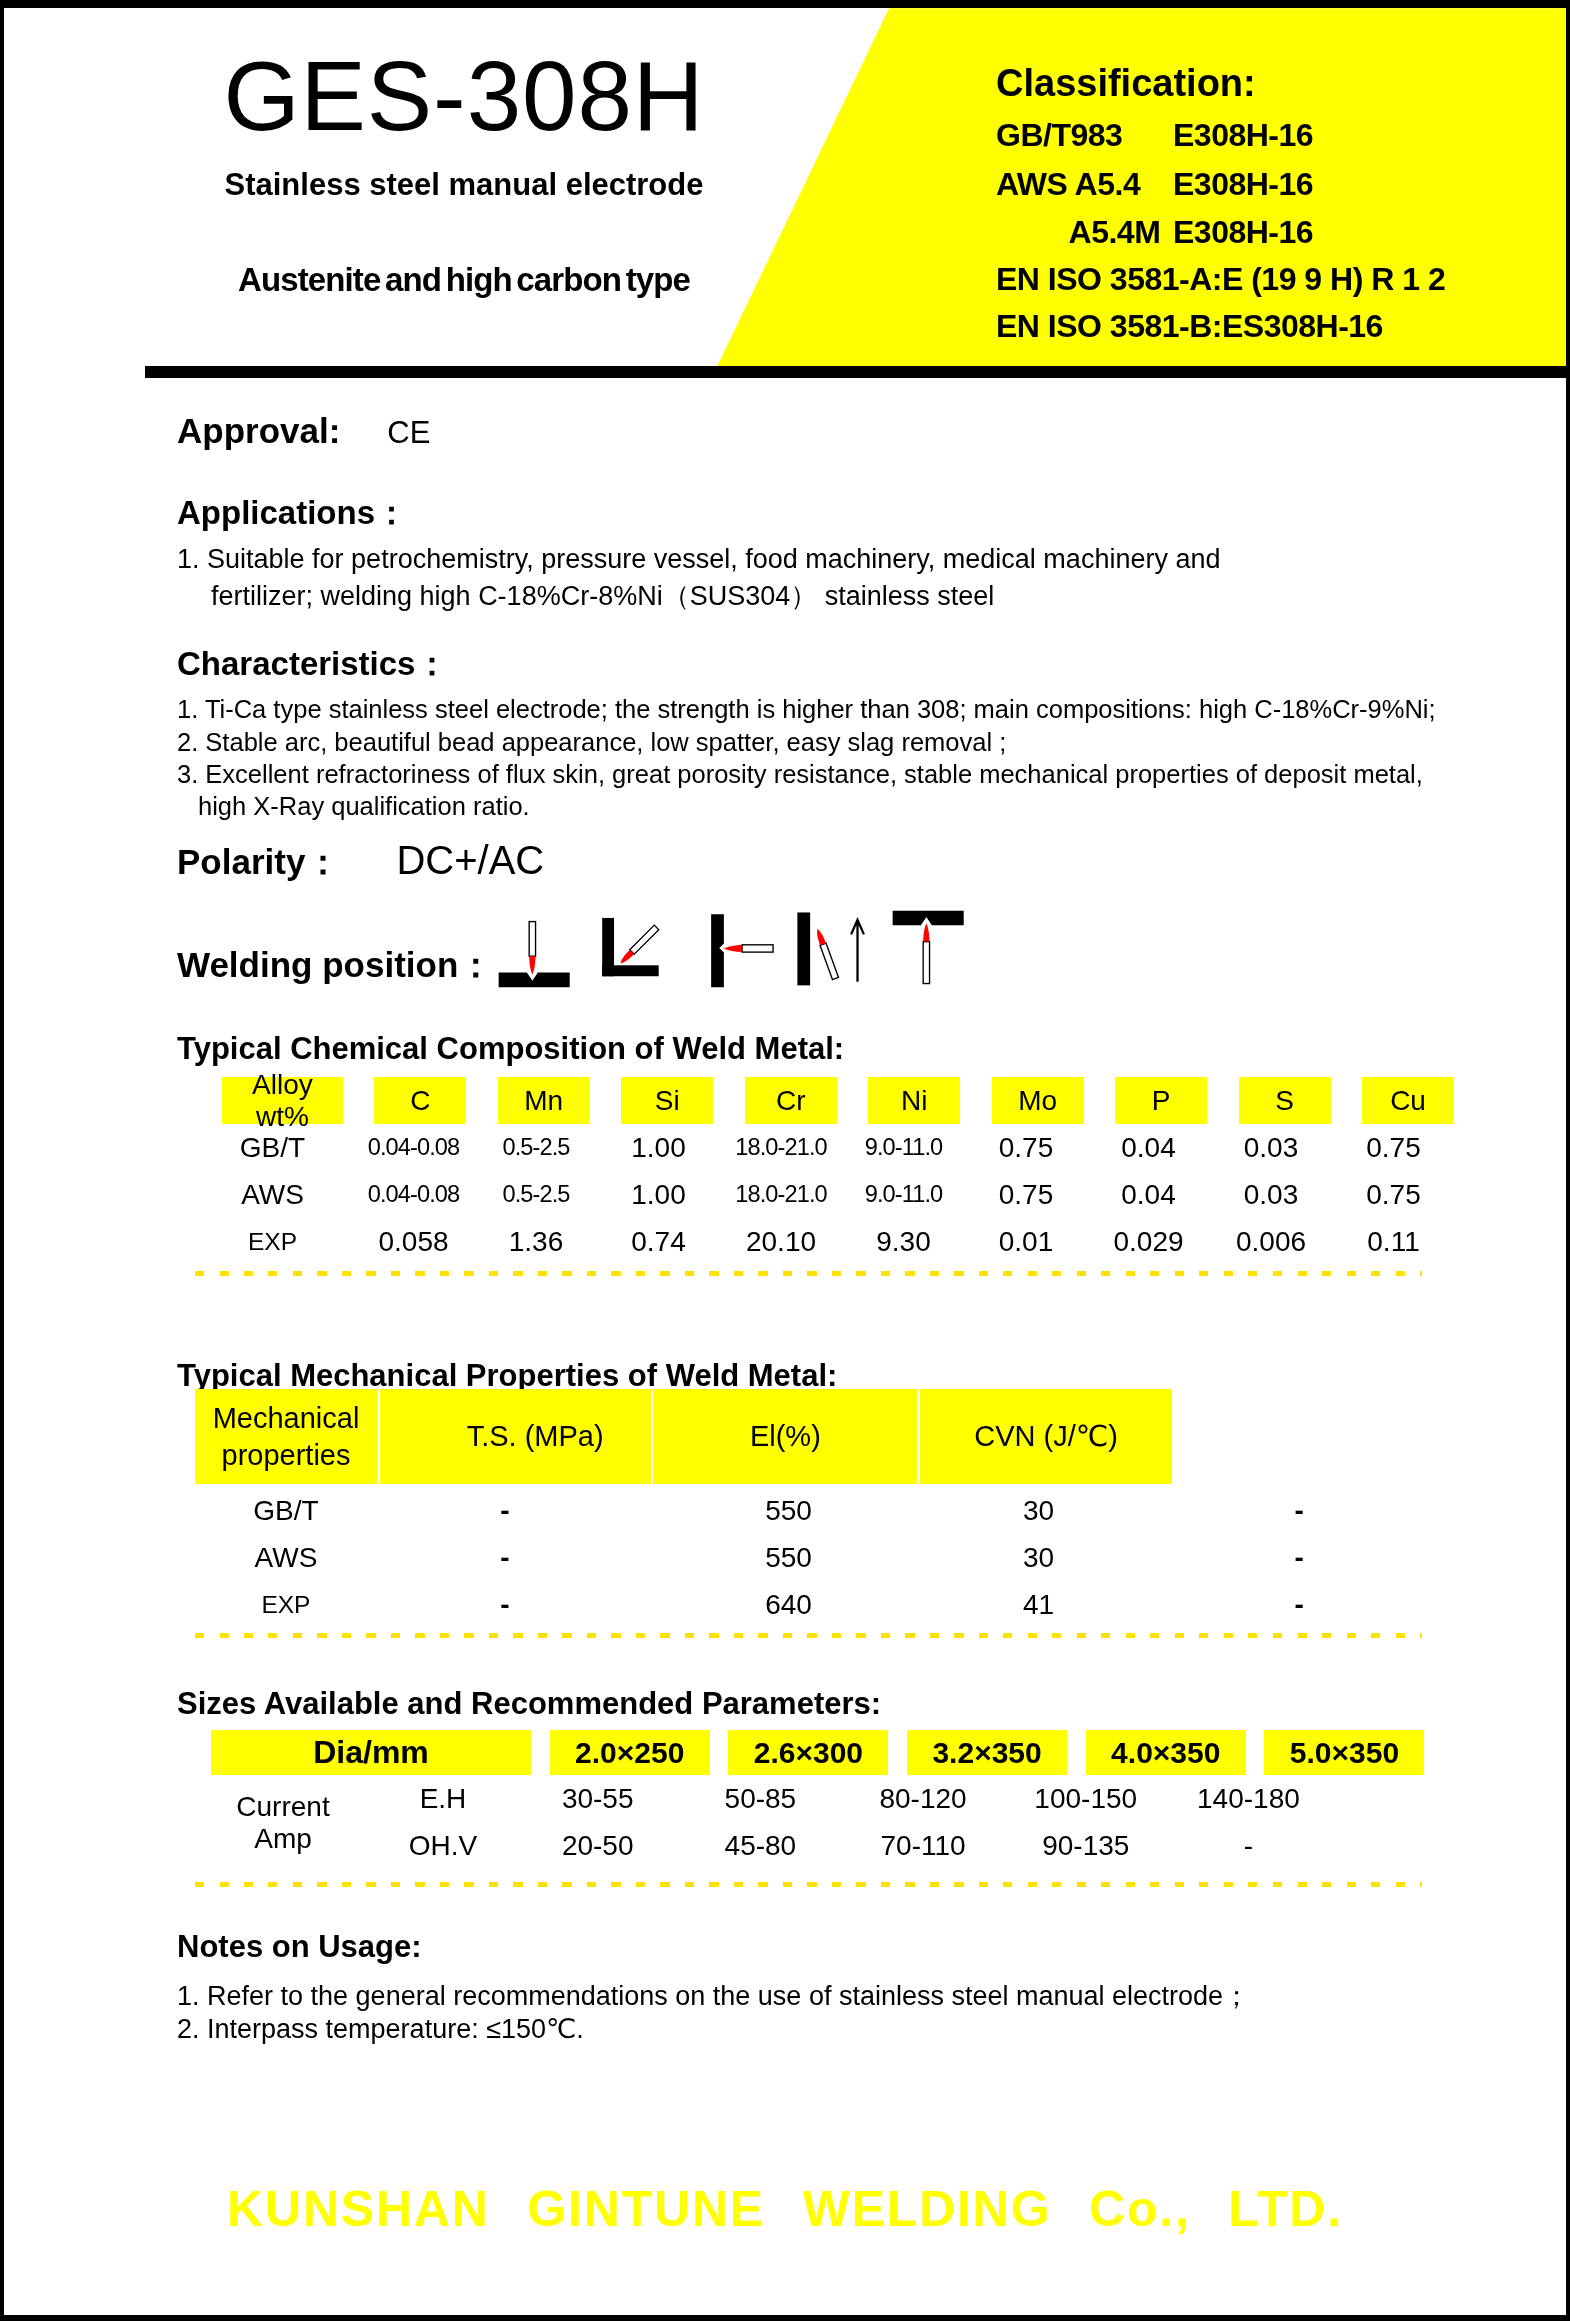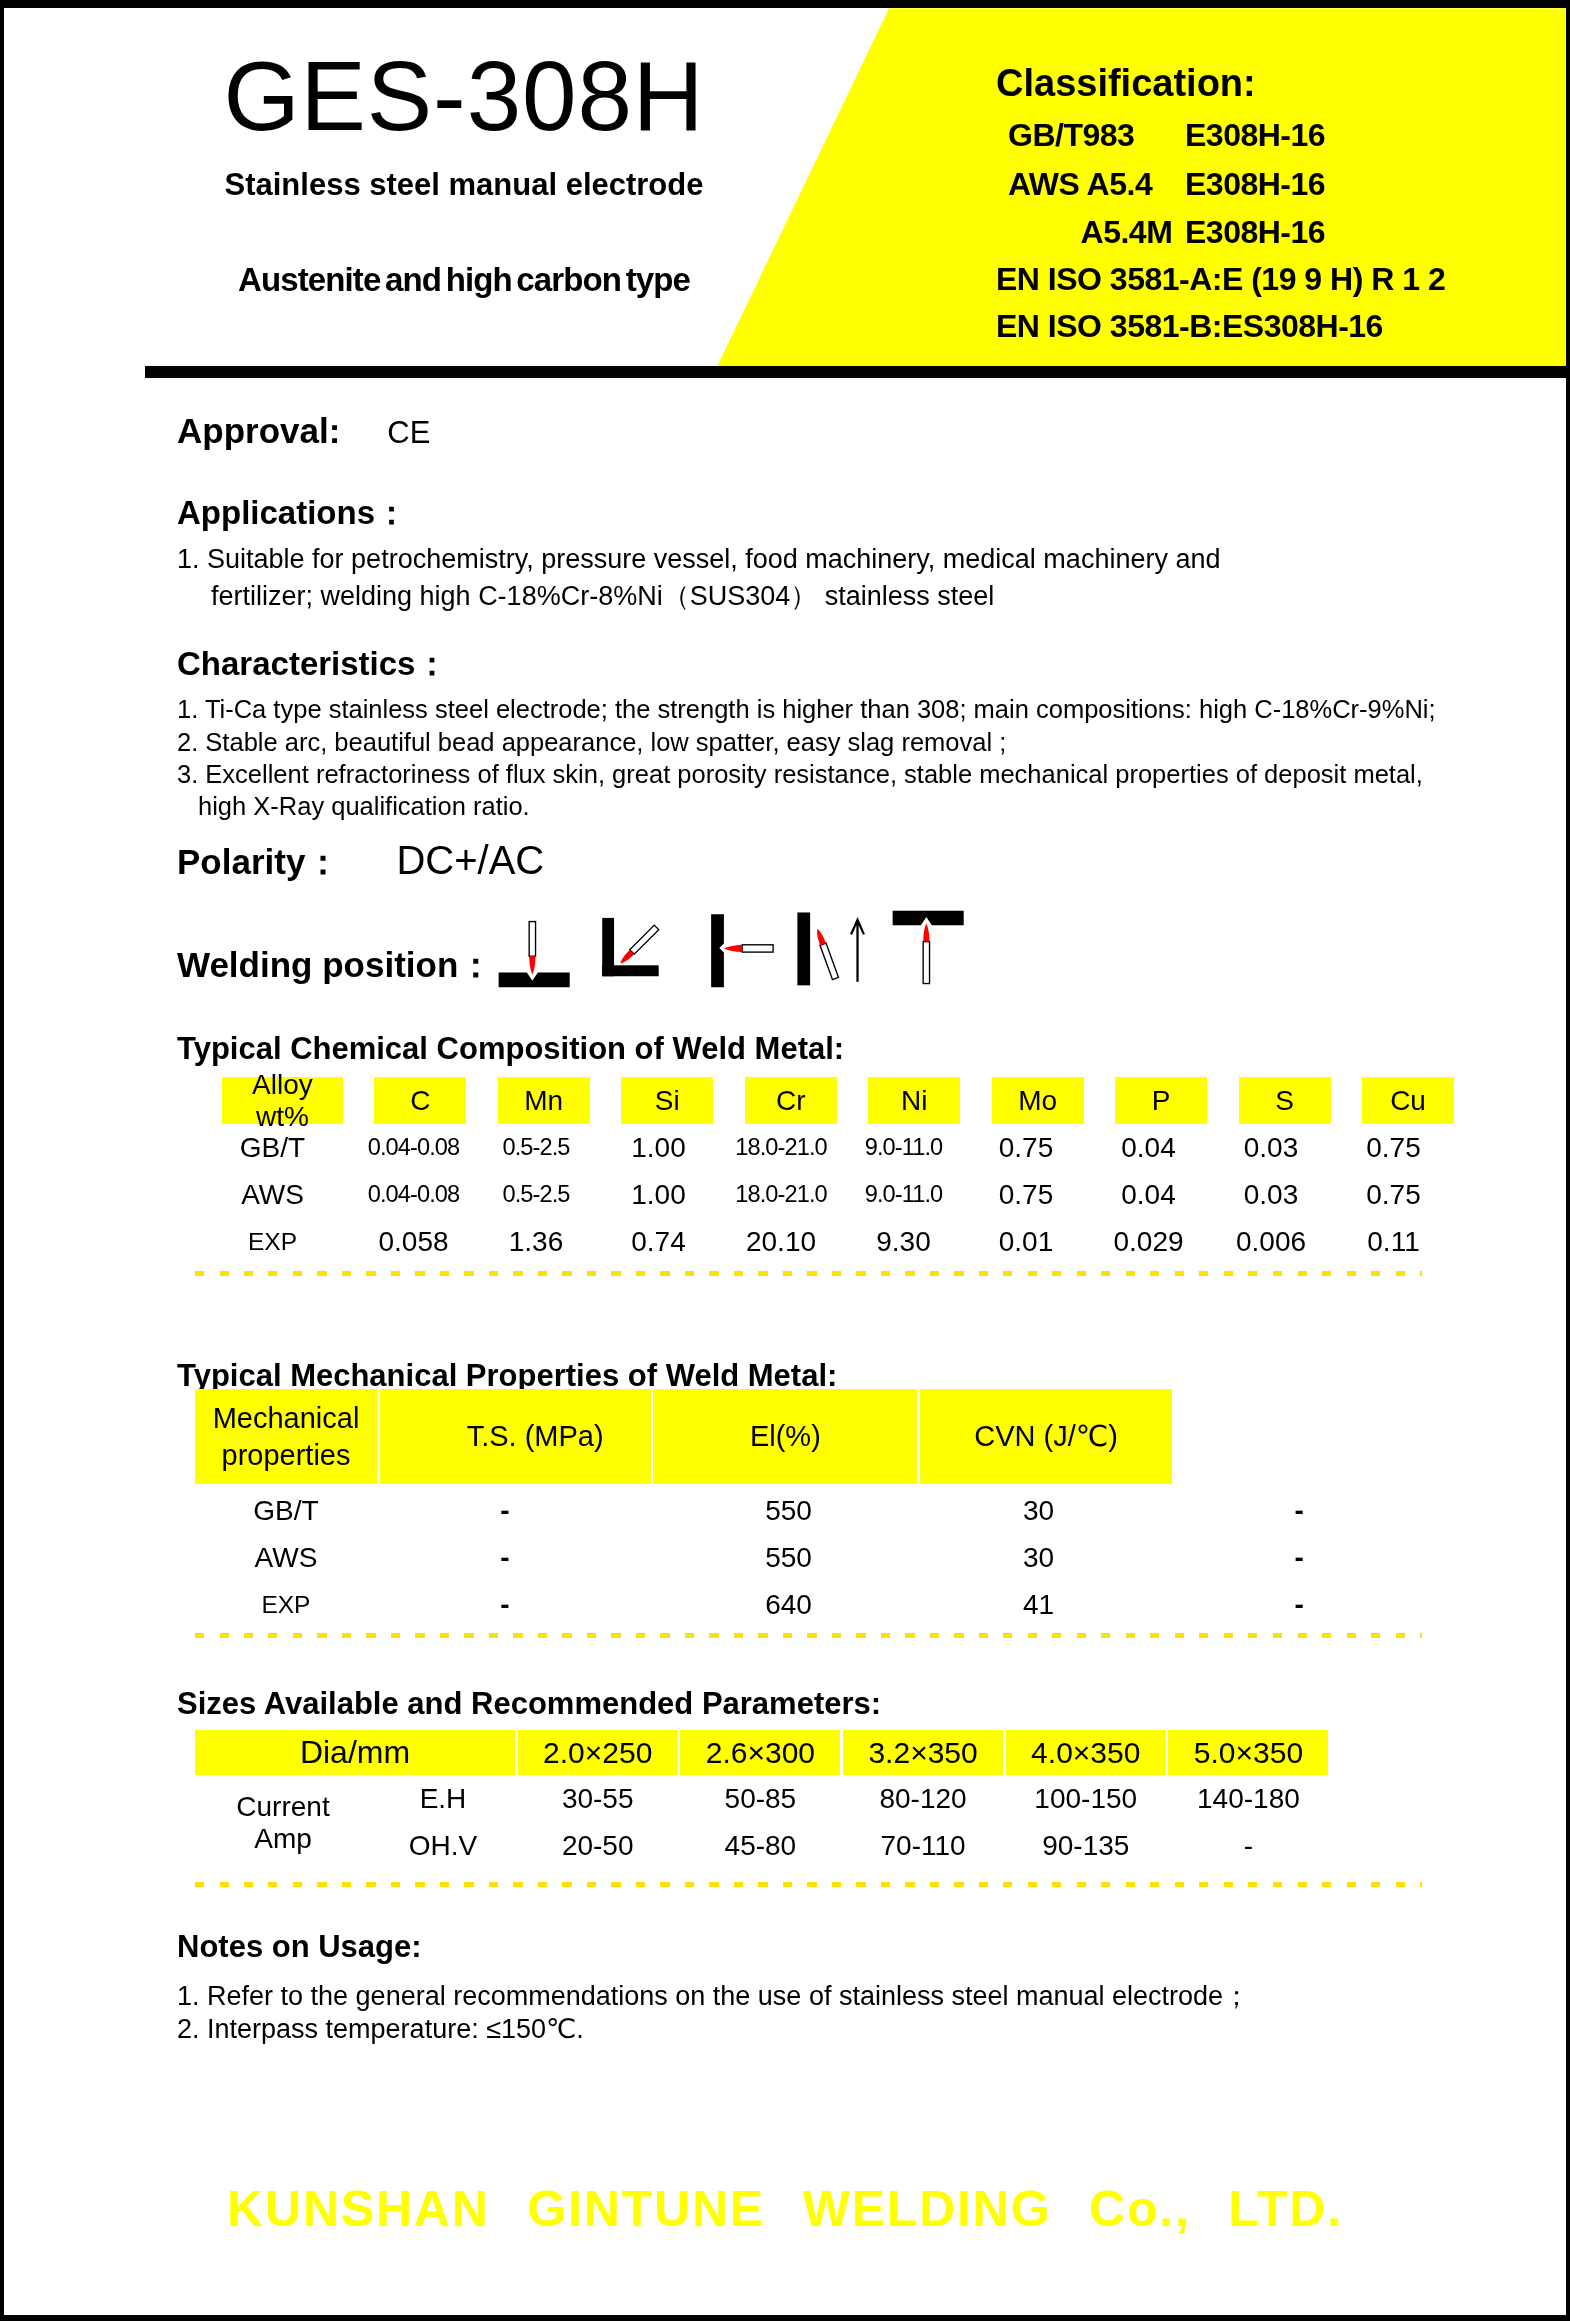--- a/index.html
+++ b/index.html
@@ -22,21 +22,21 @@
     background:#FFFF00;
     clip-path:polygon(180px 0, 100% 0, 100% 100%, 8.2px 100%);
   }
   .header-divider { position:absolute; left:145px; top:366px; width:1425px; height:11.8px; background:#000; }
   .header-left { position:absolute; left:164px; top:0; width:600px; text-align:center; }
   .product-title { margin-top:47px; font-size:98px; font-weight:400; letter-spacing:0.9px; line-height:1.0; }
   .product-subtitle { margin-top:22px; font-size:31px; font-weight:700; }
   .product-type { margin-top:58px; font-size:33px; font-weight:700; letter-spacing:-0.9px; word-spacing:-3.6px; }
   .classification { position:absolute; left:996px; top:62px; width:555px; }
   .classification-heading { font-size:38px; font-weight:700; }
-  .classification-row { display:flex; margin-top:11.8px; font-size:32px; font-weight:700; letter-spacing:-0.5px;margin-left:12px; }
+  .classification-row { display:flex; margin-top:11.8px; font-size:32px; font-weight:700; letter-spacing:-0.5px; }
   .classification-row .clabel { width:177px; }
   .classification-row.indent-right .clabel { text-align:right; padding-right:12.7px; }
   .classification-line { margin-top:10px; font-size:32px; font-weight:700; letter-spacing:-0.5px; }
 
   
   .abs { position:absolute; }
   .h-label { font-weight:700; }
   .sec-heading { font-weight:700; font-size:33px; }
   .table-title { font-weight:700; font-size:31px; }
   .body-line { font-size:27px; }
@@ -95,21 +95,21 @@
   .mech-row .cell.rowlabel-sm { font-size:24.5px; }
   .mech-row .dash { font-weight:700; }
 
   .sizes-title { left:177px; top:1686px; }
   .sizes-table { left:195px; top:1730px; width:1230px; }
   .sizes-table .flexrow { gap:2.7px; }
   .sizes-header { height:45px; }
   .sizes-row { height:47px; }
   .sz-c0 { width:320px; }
   .sz-c { width:160px; }
-  .sizes-header .cell { font-size:30px; font-weight:400; }
+  .sizes-header .cell { font-size:30px; font-weight:700;margin-left:16px; }
   .sizes-header .cell.dia { font-size:32px; }
   .sizes-row .cell { font-size:28px; }
   .sz-group { position:absolute; left:0; top:0; width:176px; height:95px;
               display:flex; flex-direction:column; align-items:center; justify-content:center; font-size:28px; }
   .sz-sub { width:144px; margin-left:176px; }
   .sizes-body { position:relative; }
 
   .dotted-line { position:absolute; width:1227px; height:4.5px;
     background:repeating-linear-gradient(90deg,#FFE100 0 9px,transparent 9px 24.5px); }
   .dot1 { left:195px; top:1271px; }

